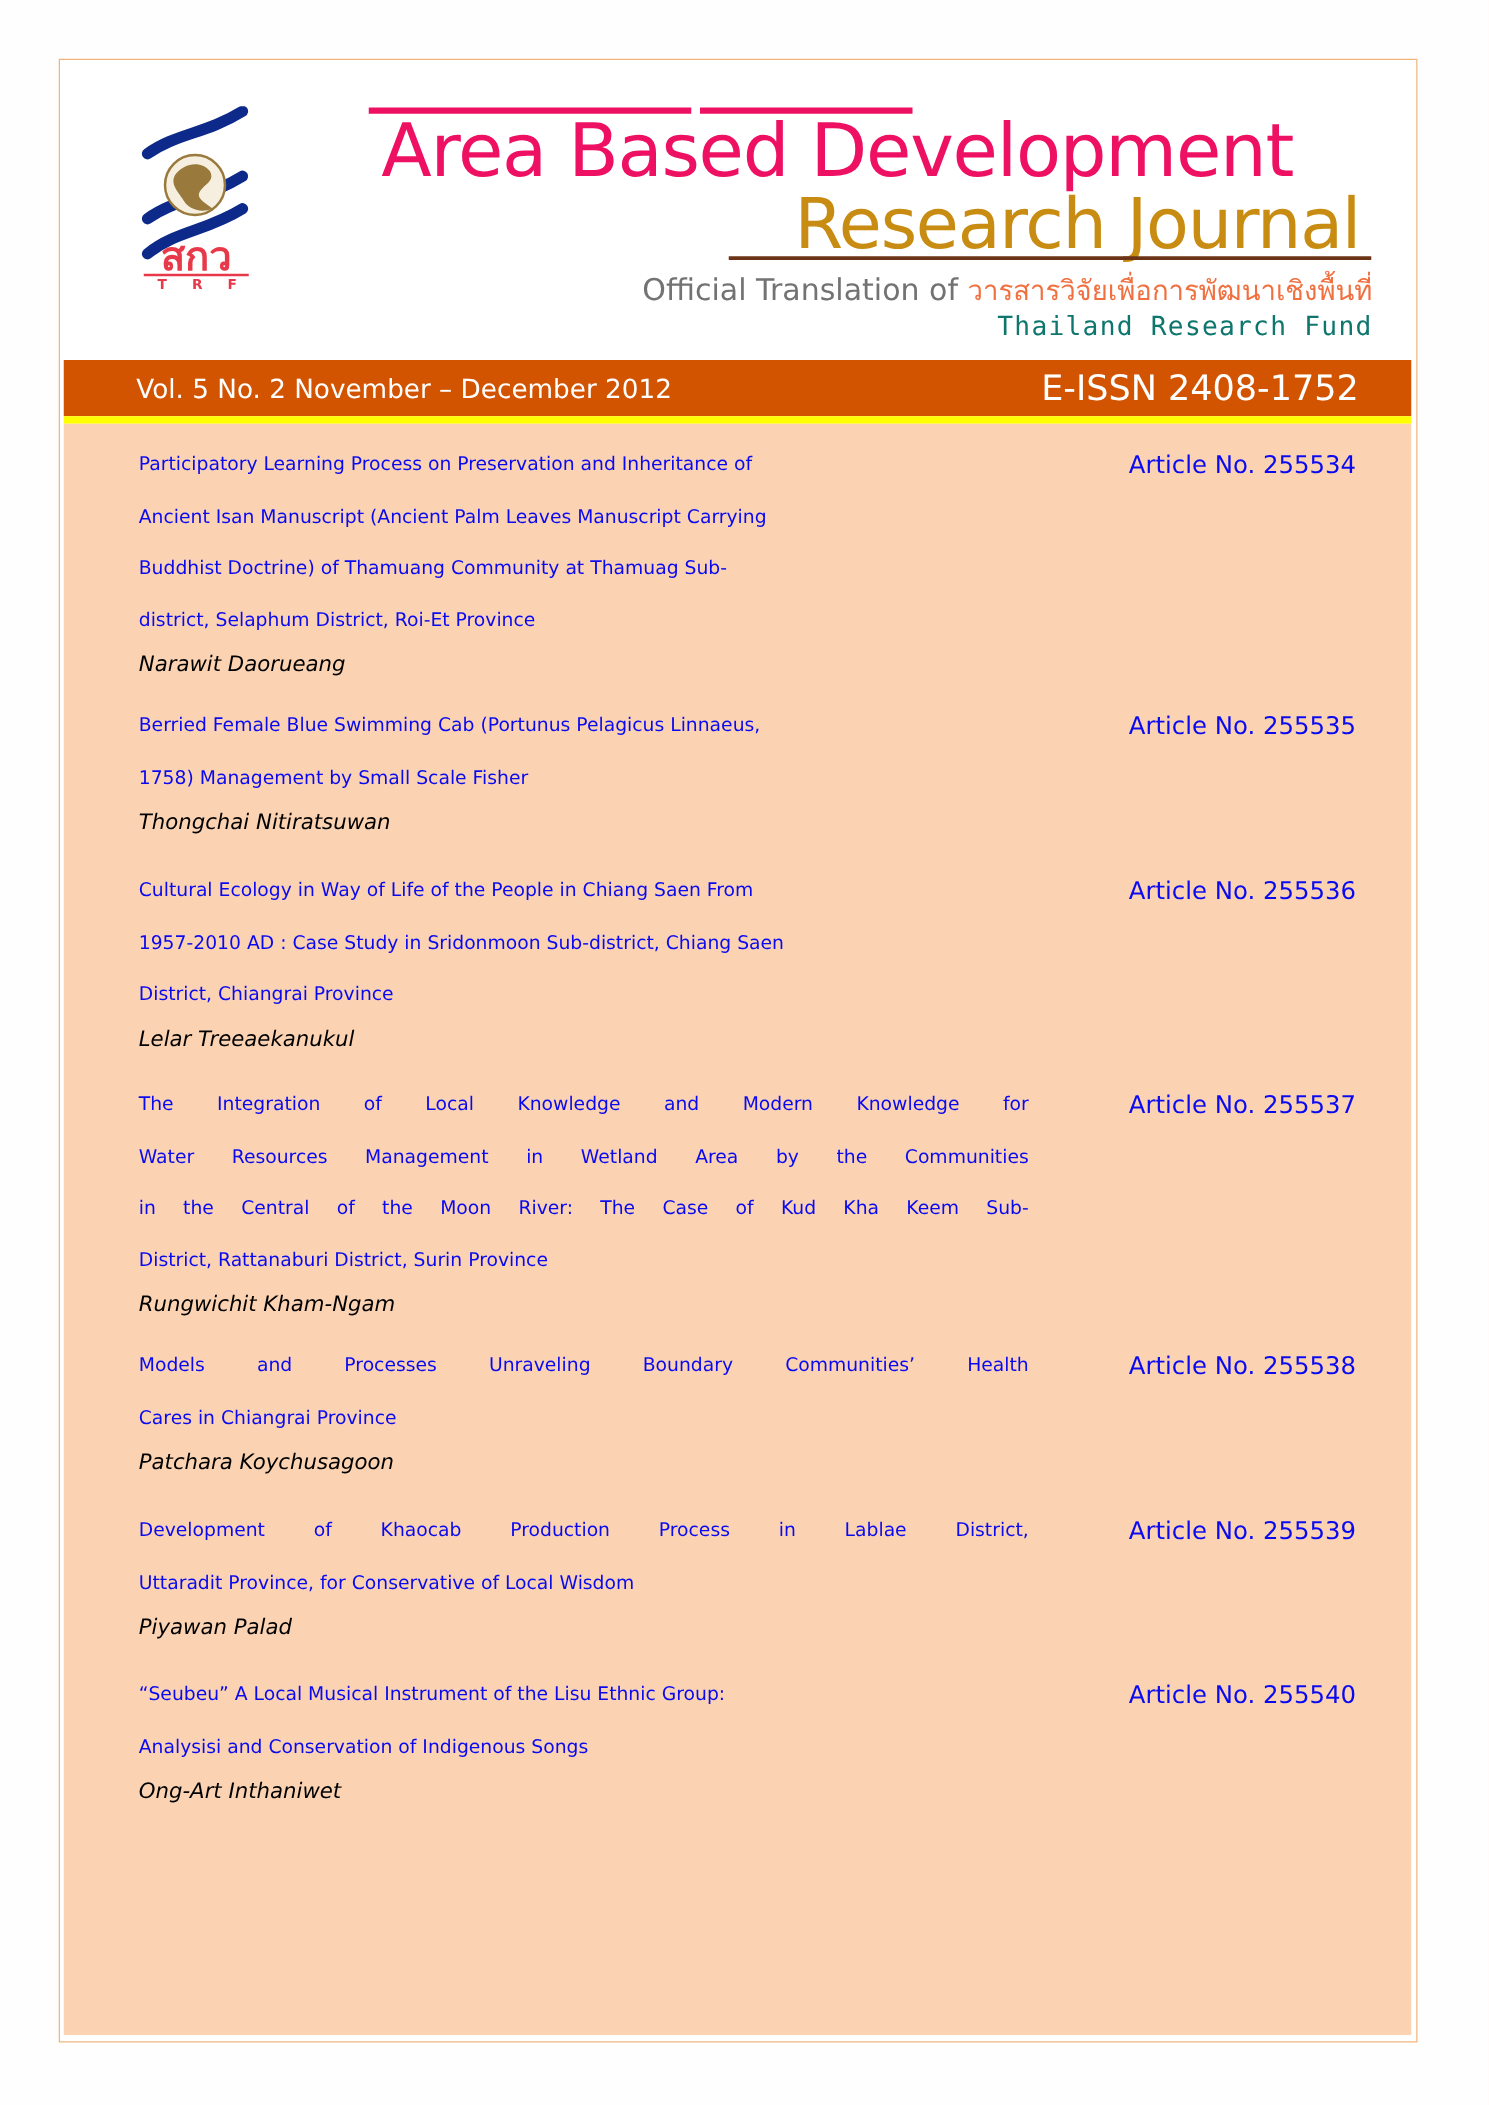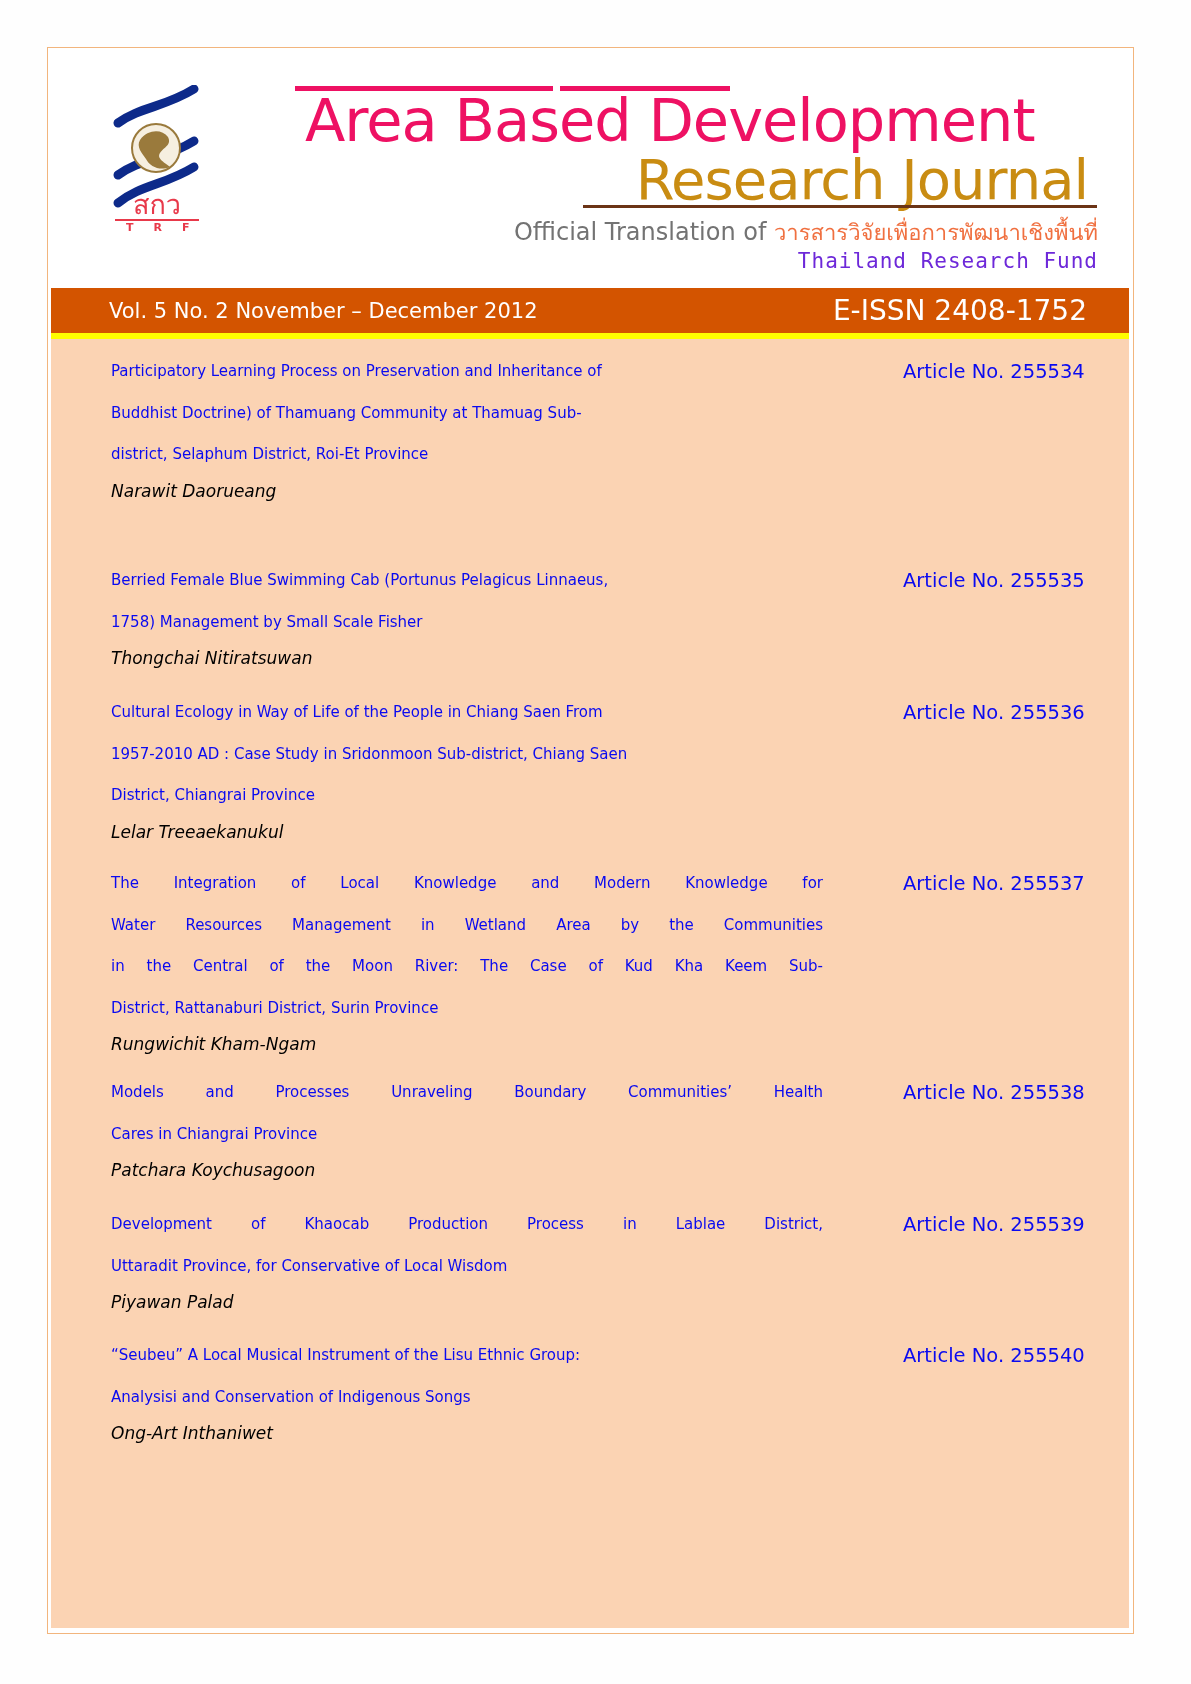--- a/index.html
+++ b/index.html
@@ -7,21 +7,21 @@
   .frame { position: absolute; left: 47px; top: 47px; width: 1087px; height: 1587px; border: 1px solid #f2b57d; box-sizing: border-box; background: #ffffff; }
   .logo { position: absolute; left: 110px; top: 85px; width: 95px; height: 150px; }
   .title-rule1 { position: absolute; left: 295px; top: 86px; width: 258px; height: 5px; background: #ee1163; }
   .title-rule2 { position: absolute; left: 560px; top: 86px; width: 170px; height: 5px; background: #ee1163; }
   .title1 { position: absolute; left: 305px; top: 86px; font-size: 59px; color: #ee1163; font-family: "DejaVu Sans", sans-serif; letter-spacing: -1px; line-height: 70px; white-space: nowrap; font-weight: normal; }
   .title2 { position: absolute; right: 103px; top: 148px; font-size: 56px; color: #c98c12; font-family: "DejaVu Sans", sans-serif; letter-spacing: -1px; line-height: 64px; white-space: nowrap; }
   .title-underline { position: absolute; left: 583px; top: 205px; width: 514px; height: 3px; background: #6b3416; }
   .subtitle { position: absolute; right: 93px; top: 217px; white-space: nowrap; font-size: 24px; line-height: 30px; }
   .subtitle .en { color: #737373; }
   .subtitle .th { color: #f07040; font-size: 22px; font-family: Liberation Serif, serif; }
-  .fund { position: absolute; right: 93px; top: 248px; font-family: "DejaVu Sans Mono", monospace; font-size: 21px; color: #6d28d9; letter-spacing: 1px; line-height: 26px; white-space: nowrap; }
+  .fund { position: absolute; right: 93px; top: 248px; font-family: "DejaVu Sans Mono", monospace; font-size: 21px; color: #0f766e; letter-spacing: 1px; line-height: 26px; white-space: nowrap; }
   .band { position: absolute; left: 51px; top: 288px; width: 1078px; height: 45px; background: #d35400; }
   .band .vol { position: absolute; left: 58px; top: 8px; color: #ffffff; font-size: 21px; line-height: 30px; white-space: nowrap; }
   .band .issn { position: absolute; right: 42px; top: 8px; color: #ffffff; font-size: 28px; line-height: 30px; white-space: nowrap; }
   .yellow { position: absolute; left: 51px; top: 333px; width: 1078px; height: 6px; background: #ffff00; }
   .panel { position: absolute; left: 51px; top: 339px; width: 1078px; height: 1289px; background: #fbd3b3; }
   .article { position: absolute; left: 111px; width: 712px; }
   .article .title { color: #0a0af0; font-size: 15px; line-height: 41.5px; text-align: justify; }
   .article .author { color: #000000; font-style: italic; font-size: 17px; line-height: 22px; margin-top: 4px; }
   .article .num { position: absolute; left: 792px; top: 0; color: #0a0af0; font-size: 19.5px; line-height: 41.5px; white-space: nowrap; }
   .title-line { display: block; }
@@ -34,21 +34,21 @@
 
 <div class="logo">
   <svg width="95" height="150" viewBox="0 0 95 150">
     <path d="M8 38 C 30 22, 55 22, 84 4" stroke="#0d2a8a" stroke-width="9" fill="none" stroke-linecap="round"></path>
     <path d="M8 90 C 30 74, 55 74, 84 56" stroke="#0d2a8a" stroke-width="9" fill="none" stroke-linecap="round"></path>
     <path d="M8 118 C 30 100, 55 100, 84 82" stroke="#0d2a8a" stroke-width="9" fill="none" stroke-linecap="round"></path>
     <circle cx="46" cy="63" r="24" fill="#f6efe0" stroke="#9a7a3c" stroke-width="2"></circle>
     <path d="M30 55 C 38 44, 52 44, 58 52 C 62 60, 54 62, 50 68 C 46 74, 56 78, 60 82 C 50 86, 40 82, 36 74 C 32 68, 26 62, 30 55 Z" fill="#9a7a3c"></path>
   </svg>
 </div>
-<div style="position:absolute;left:112px;top:193px;width:90px;text-align:center;color:#e8394a;font-weight:normal;font-size:27px;line-height:24px;">สกว</div>
+<div style="position:absolute;left:112px;top:193px;width:90px;text-align:center;color:#e8394a;font-weight:bold;font-size:32px;line-height:24px;">สกว</div>
 <div style="position:absolute;left:115px;top:219px;width:84px;height:2px;background:#e8394a;"></div>
 <div style="position:absolute;left:112px;top:221px;width:90px;text-align:center;color:#e8394a;font-weight:bold;font-size:11px;letter-spacing:20px;text-indent:14px;line-height:14px;">TRF</div>
 
 <div class="title-rule1"></div>
 <div class="title-rule2"></div>
 <div class="title1">Area Based Development</div>
 <div class="title2">Research Journal</div>
 <div class="title-underline"></div>
 <div class="subtitle"><span class="en">Official Translation of </span><span class="th">วารสารวิจัยเพื่อการพัฒนาเชิงพื้นที่</span></div>
 <div class="fund">Thailand Research Fund</div>
@@ -57,20 +57,21 @@
   <span class="vol">Vol. 5 No. 2 November – December 2012</span>
   <span class="issn">E-ISSN 2408-1752</span>
 </div>
 <div class="yellow"></div>
 
 <div class="panel"></div>
 
 <div class="article" style="top:351px;">
   <div class="title">
     <span class="title-line">Participatory Learning Process on Preservation and Inheritance of</span>
+    <span class="title-line">Ancient Isan Manuscript (Ancient Palm Leaves Manuscript Carrying</span>
     <span class="title-line">Buddhist Doctrine) of Thamuang Community at Thamuag Sub-</span>
     <span class="title-line">district, Selaphum District, Roi-Et Province</span>
   </div>
   <div class="author">Narawit Daorueang</div>
   <div class="num">Article No. 255534</div>
 </div>
 
 <div class="article" style="top:560px;">
   <div class="title">
     <span class="title-line">Berried Female Blue Swimming Cab (Portunus Pelagicus Linnaeus,</span>

